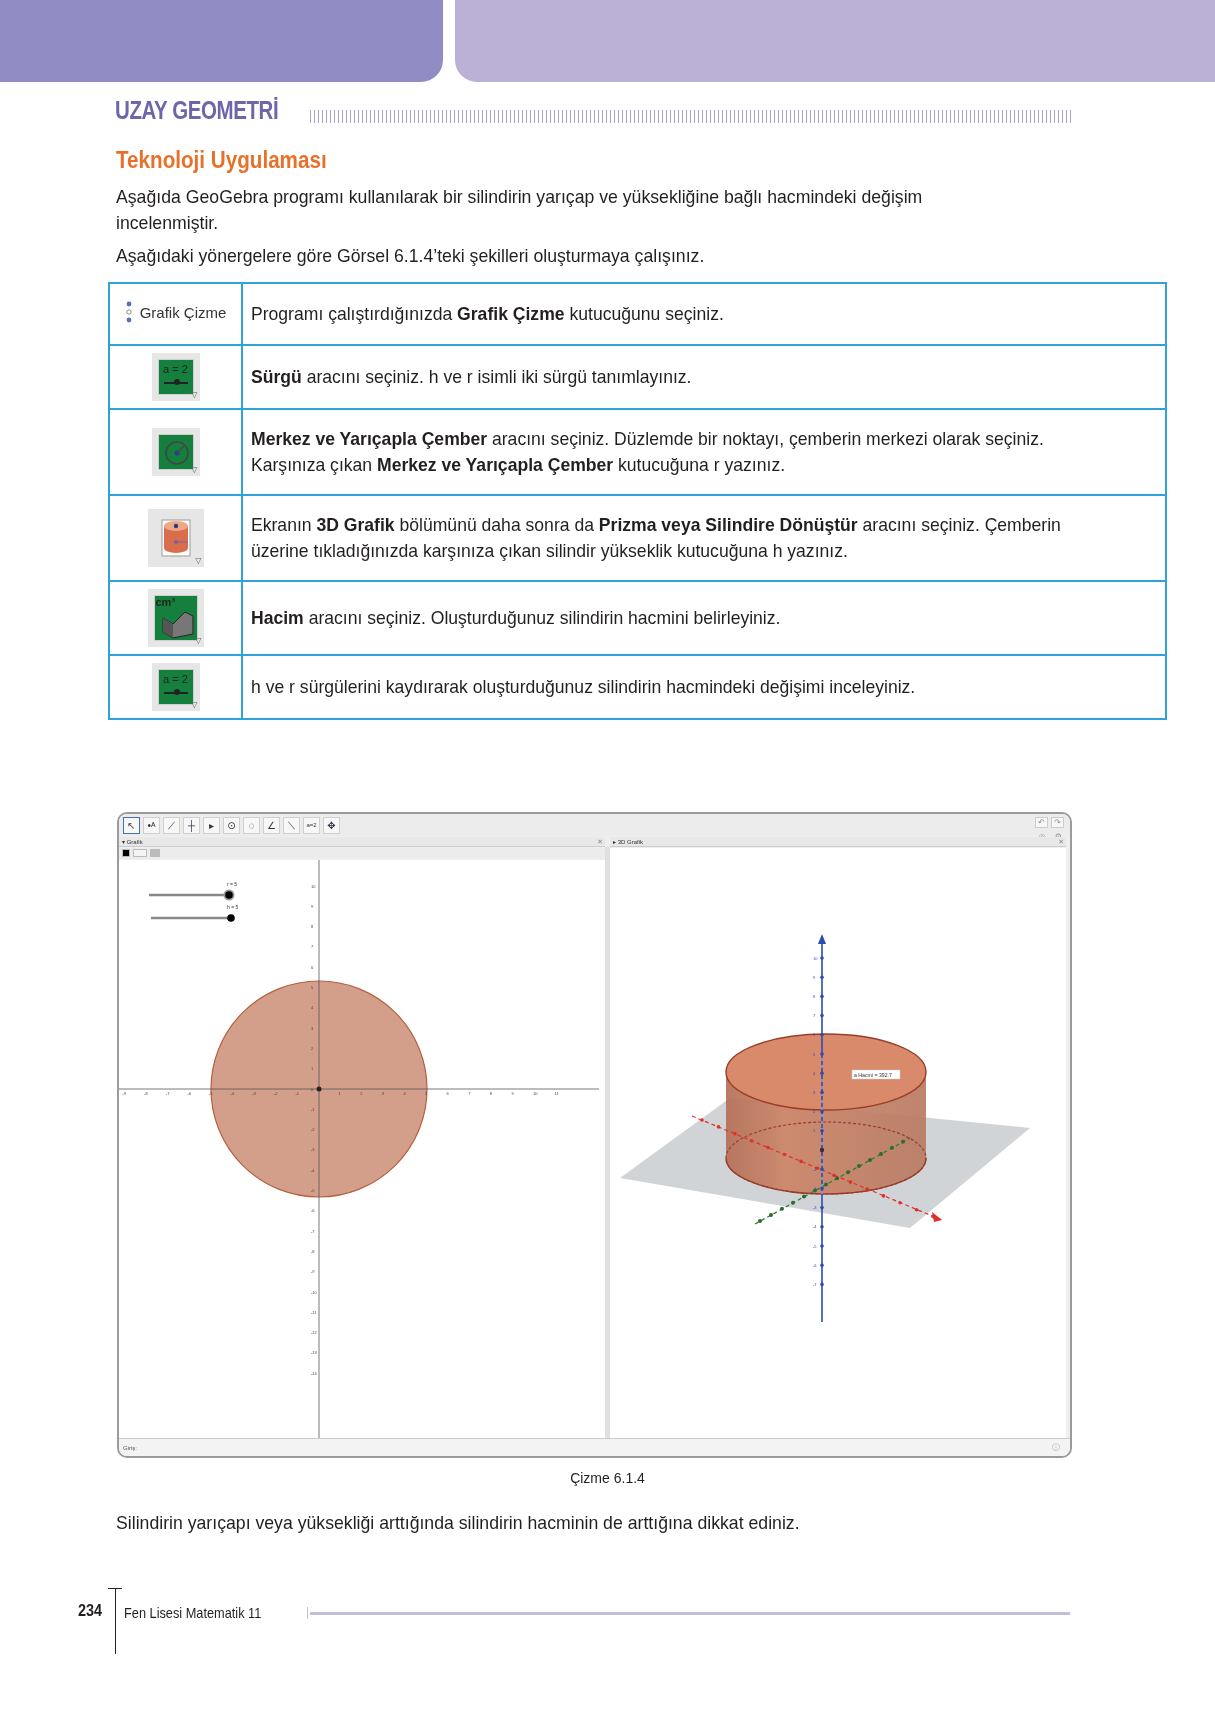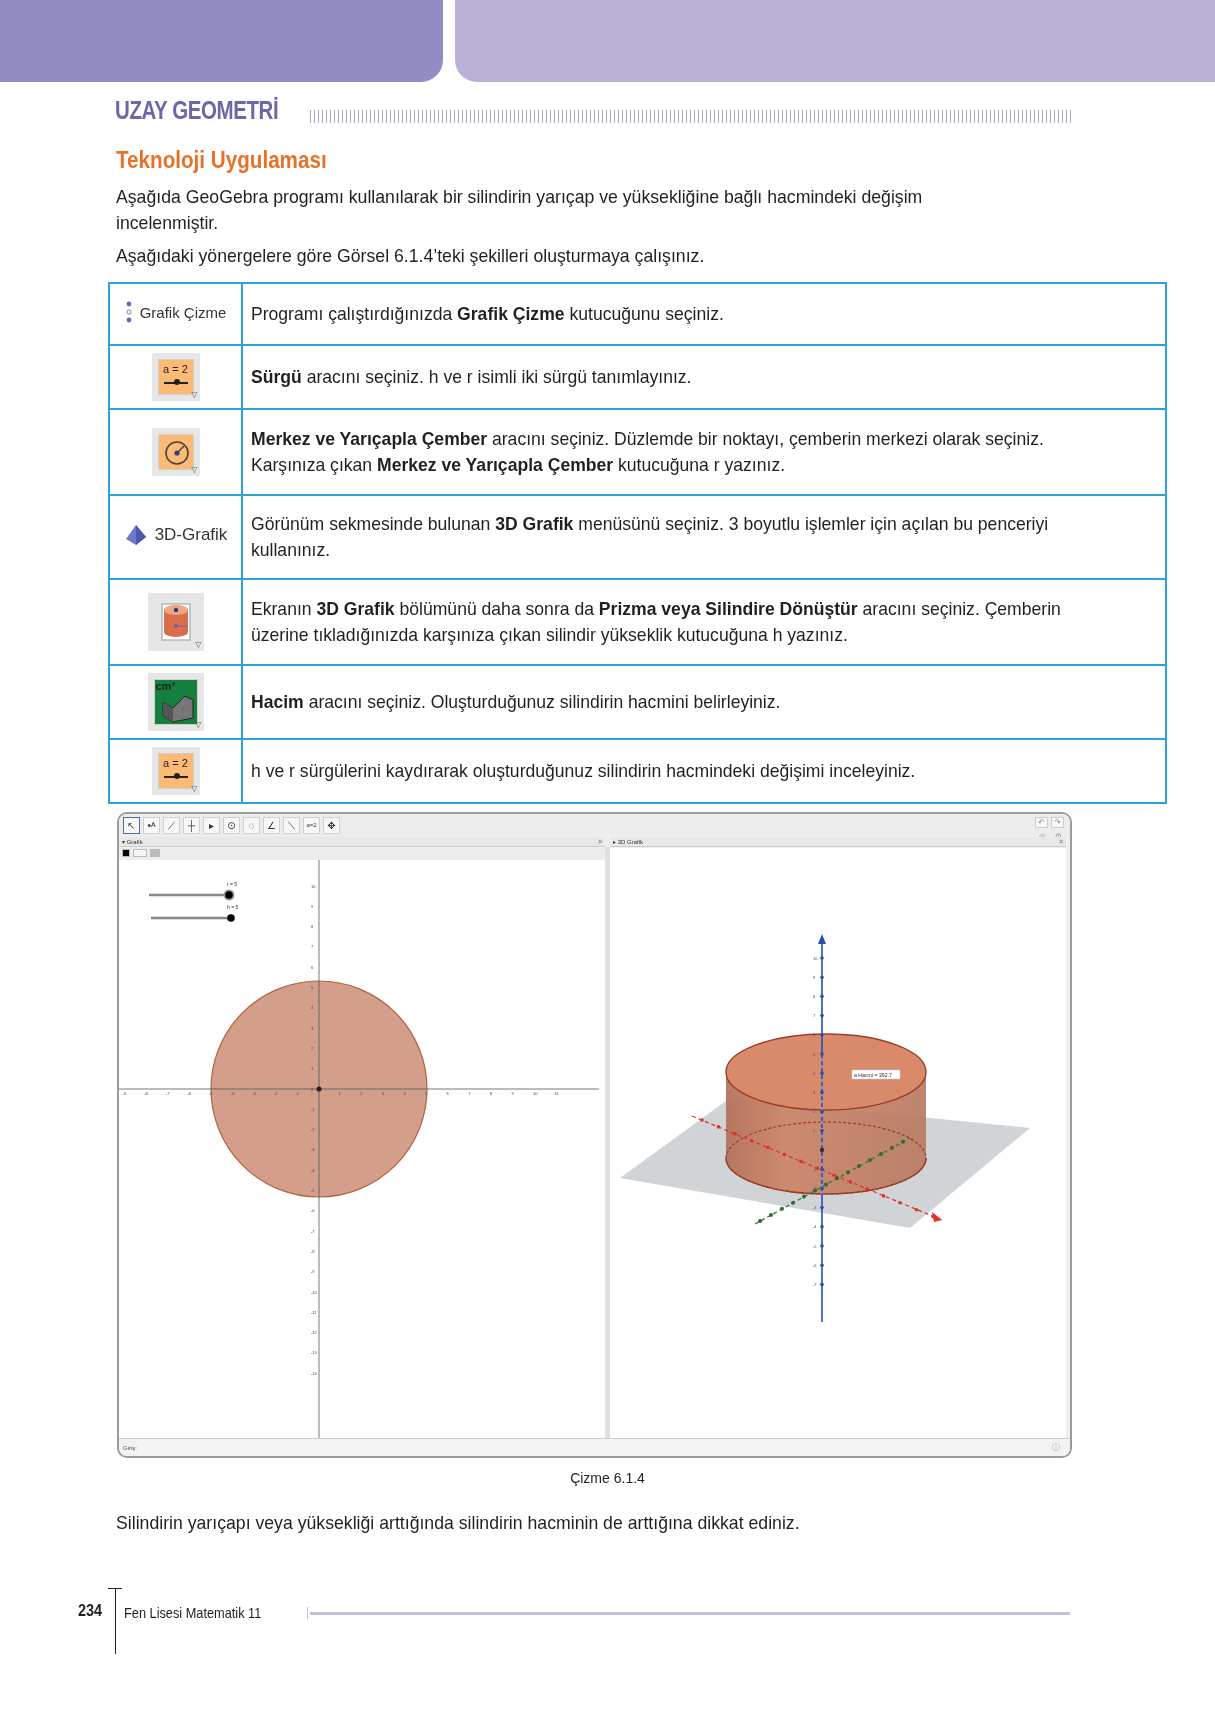--- a/index.html
+++ b/index.html
@@ -9,25 +9,25 @@
   .band-right { position: absolute; left: 455px; top: 0; width: 760px; height: 82px; background: #bbb0d6; border-bottom-left-radius: 22px; }
   .section-title { position: absolute; left: 115px; top: 96px; font-family: "Liberation Sans", sans-serif; font-weight: bold; font-size: 25px; color: #6c67a8; transform: scaleX(0.82); transform-origin: left; letter-spacing: -0.5px; }
   .section-dash { position: absolute; left: 310px; top: 110px; width: 762px; height: 13px; background: repeating-linear-gradient(90deg, #a9a4cd 0 1.5px, transparent 1.5px 4px); }
   .tek-title { position: absolute; left: 116px; top: 146px; font-weight: bold; font-size: 24px; color: #e8712a; transform: scaleX(0.86); transform-origin: left; }
   .para { position: absolute; left: 116px; font-size: 19px; line-height: 26px; color: #231f20; font-family: "Liberation Sans", sans-serif; transform: scaleX(0.93); transform-origin: left; }
   .p1 { top: 184px; width: 970px; }
   .p2 { top: 243px; }
   .instr-table { position: absolute; left: 108px; top: 282px; width: 1059px; border-collapse: collapse; }
   .instr-table td { border: 2px solid #2ea3d9; vertical-align: middle; }
   .instr-table td.icon-cell { width: 133px; text-align: center; }
-  .instr-table td.text-cell { padding: 15px 8px; font-size: 18.5px; line-height: 26px; }
+  .instr-table td.text-cell { padding: 2px 8px; font-size: 18.5px; line-height: 26px; }
   .instr-table td.text-cell span.txt { display: inline-block; transform: scaleX(0.95); transform-origin: left; }
   .instr-table b { font-weight: bold; }
   .tool-icon { display: inline-block; width: 48px; height: 48px; background: #e6e6e6; position: relative; vertical-align: middle; }
-  .tool-icon .inner { position: absolute; left: 6px; top: 6px; width: 36px; height: 36px; background: #fdba74; border: 1px solid #cfcfcf; }
+  .tool-icon .inner { position: absolute; left: 6px; top: 6px; width: 36px; height: 36px; background: #15803d; border: 1px solid #cfcfcf; }
   .tool-icon .tri { position: absolute; right: 2px; bottom: 2px; font-size: 8px; color: #666; }
   .slider-label { position: absolute; left: 0; right: 0; top: 3px; font-size: 11px; text-align: center; color: #222; }
   .slider-line { position: absolute; left: 5px; right: 5px; top: 22px; height: 1.5px; background: #222; }
   .slider-dot { position: absolute; left: 15px; top: 19px; width: 6px; height: 6px; background: #222; border-radius: 50%; }
   .label-icon { display: inline-flex; align-items: center; gap: 7px; font-size: 15px; color: #333; }
   .geo-window { position: absolute; left: 117px; top: 812px; width: 955px; height: 646px; border: 2px solid #9b9b9b; border-radius: 10px; background: #efefef; overflow: hidden; }
   .geo-toolbar { position: absolute; left: 0; top: 0; right: 0; height: 22px; background: #ececec; display: flex; gap: 3px; padding: 3px 4px; }
   .tb-btn { width: 17px; height: 17px; background: #f7f7f7; border: 1px solid #d0d0d0; font-size: 10px; line-height: 15px; text-align: center; color: #334; }
   .tb-btn.active { border: 1.5px solid #4a6fa5; }
   .undo-redo { position: absolute; right: 6px; top: 3px; display: flex; gap: 3px; }
@@ -92,32 +92,20 @@
   </tr>
   <tr style="height:86px">
     <td class="icon-cell">
       <span class="tool-icon"><span class="inner"><svg width="36" height="36" viewBox="0 0 36 36">
                 <circle cx="18" cy="18" r="11" fill="none" stroke="#444" stroke-width="1.6"></circle>
                 <circle cx="18" cy="18" r="2.6" fill="#2c3e8f"></circle>
                 <line x1="18" y1="18" x2="25" y2="11" stroke="#444" stroke-width="1.4"></line>
               </svg></span><span class="tri">▽</span></span>
     </td>
     <td class="text-cell"><span class="txt"><b>Merkez ve Yarıçapla Çember</b>  aracını seçiniz. Düzlemde bir noktayı, çemberin merkezi olarak seçiniz.<br>Karşınıza çıkan <b>Merkez ve Yarıçapla Çember</b> kutucuğuna r yazınız.</span></td>
-  </tr>
-  <tr style="height:56px">
-    <td class="icon-cell">
-      <span class="label-icon">
-        <svg width="24" height="22" viewBox="0 0 24 22">
-              <polygon points="12,1 2,15 12,21 22,13" fill="#6d79c9"></polygon>
-              <polygon points="12,1 12,21 22,13" fill="#4b57ad"></polygon>
-            </svg>
-        <span style="font-size:17px">3D-Grafik</span>
-      </span>
-    </td>
-    <td class="text-cell"><span class="txt">Görünüm sekmesinde bulunan <b>3D Grafik</b> menüsünü seçiniz. 3 boyutlu işlemler için açılan bu penceriyi kullanınız.</span></td>
   </tr>
   <tr style="height:86px">
     <td class="icon-cell">
       <span class="tool-icon" style="width:56px;height:58px"><span class="inner" style="width:44px;height:46px;border:none;background:#e6e6e6">
         <svg width="44" height="46" viewBox="0 0 44 46">
                 <rect x="8" y="5" width="28" height="36" fill="#fff" stroke="#999"></rect>
                 <path d="M10 11 v22 a12 5 0 0 0 24 0 v-22" fill="#d96e4d"></path>
                 <ellipse cx="22" cy="11" rx="12" ry="5" fill="#f0a585"></ellipse>
                 <circle cx="22" cy="11" r="2.2" fill="#233b8f"></circle>
                 <circle cx="22" cy="27" r="2" fill="#7b5da0"></circle>

